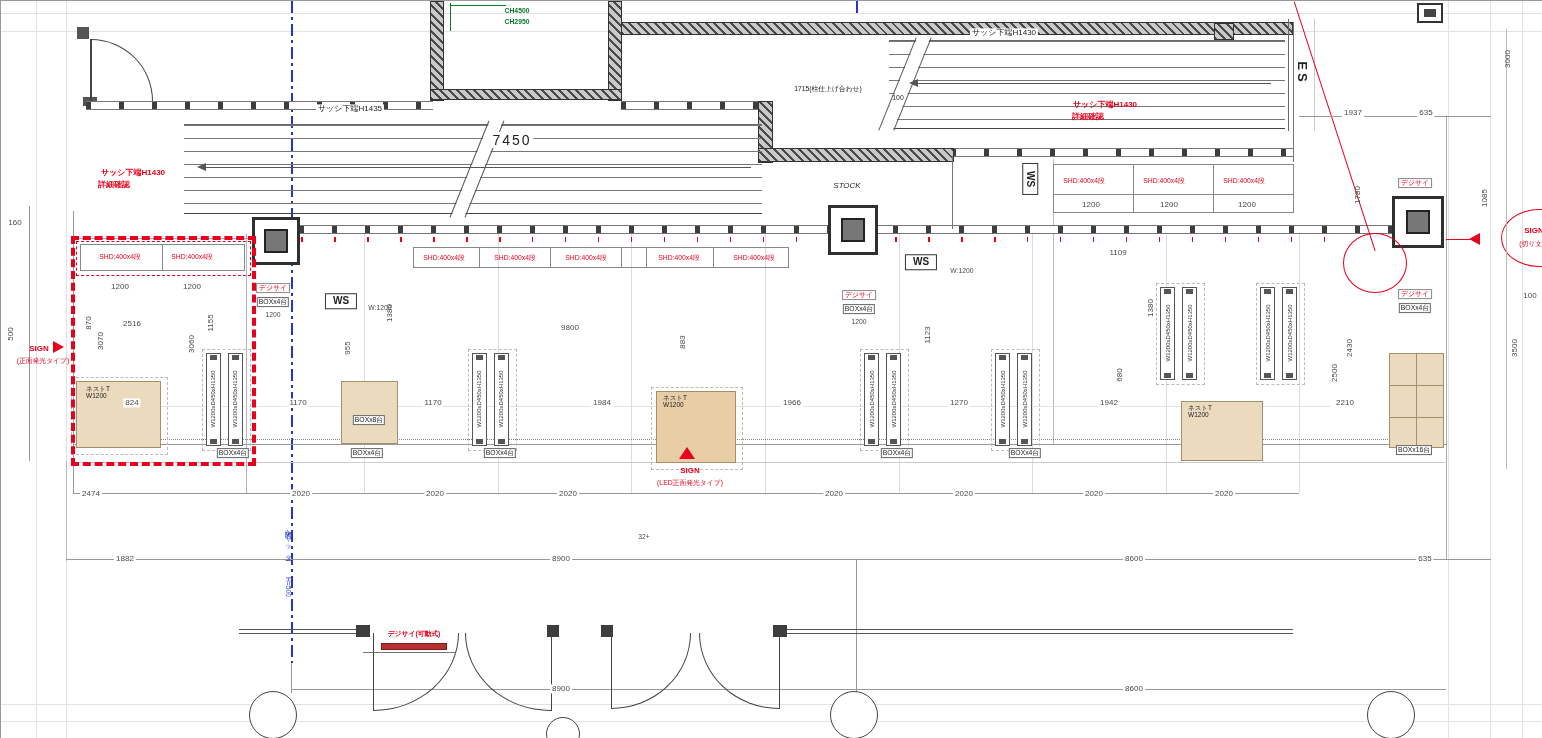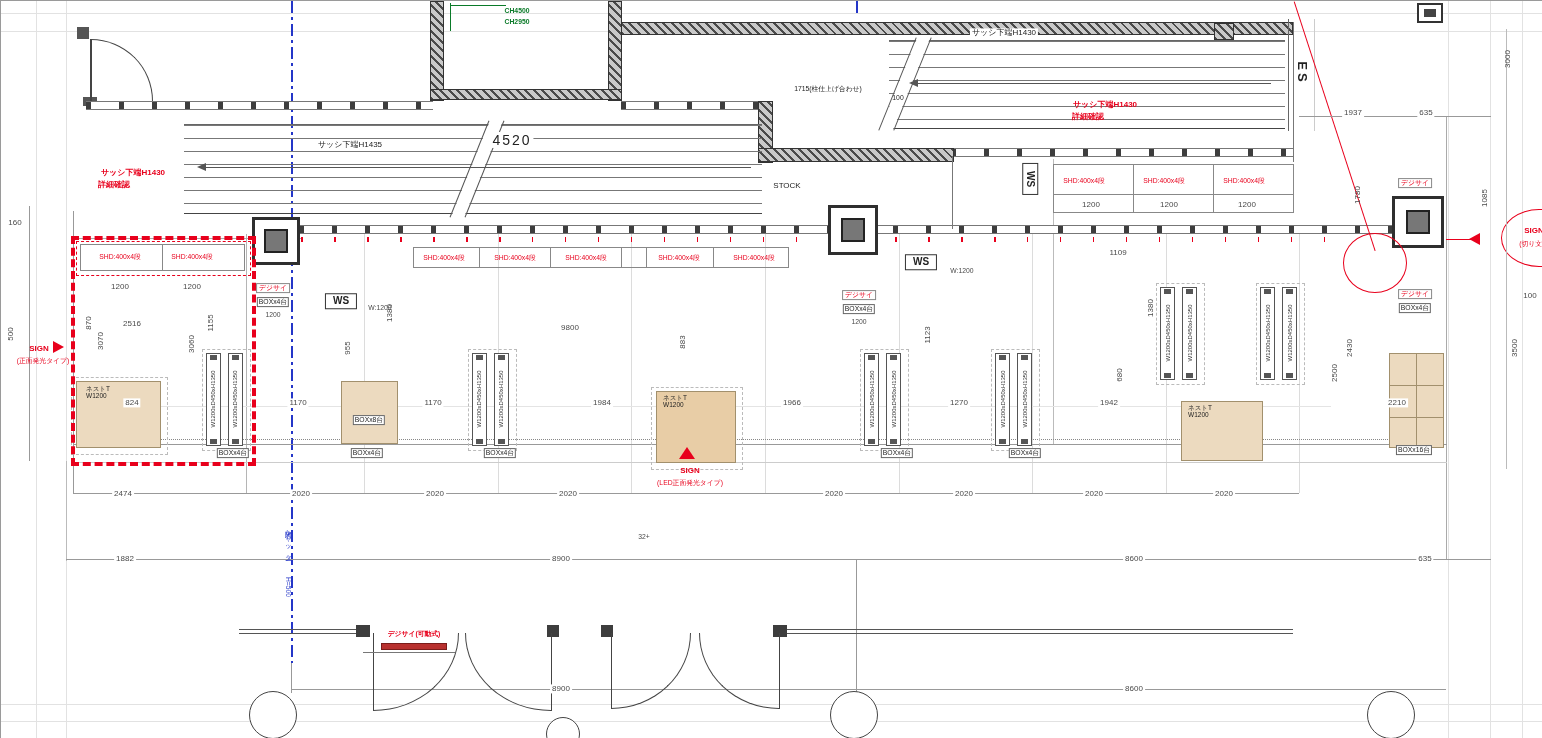--- a/index.html
+++ b/index.html
@@ -238,29 +238,29 @@
   <div class="circle" style="left:829px;top:690px;width:48px;height:48px"></div>
   <div class="circle" style="left:1366px;top:690px;width:48px;height:48px"></div>
   <div class="circle" style="left:545px;top:716px;width:34px;height:34px"></div>
   <div class="g" style="left:380px;top:642px;width:66px;height:7px;background:#b8312f;border:1px solid #7a1d1b;box-sizing:border-box"></div>
   <div class="hl" style="left:362px;top:651px;width:92px;background:#777"></div>
 
   <div id="labels" class="g" style="left:0;top:0;width:100%;height:100%">
       <div class="lb xs green bold" style="left: 516px; top: 10px;">CH4500</div>
       <div class="lb xs green bold" style="left: 516px; top: 21px;">CH2950</div>
       <div class="lb sm dimbg" style="left: 1003px; top: 32px;">サッシ下端H1430</div>
-      <div class="lb sm dimbg" style="left: 349px; top: 108px; margin-top: 36px;">サッシ下端H1435</div>
+      <div class="lb sm dimbg" style="left: 349px; top: 108px;">サッシ下端H1435</div>
       <div class="lb sm red bold" style="left: 1104px; top: 104px;">サッシ下端H1430</div>
       <div class="lb sm red bold" style="left: 1087px; top: 116px;">詳細確認</div>
       <div class="lb sm red bold" style="left: 132px; top: 172px;">サッシ下端H1430</div>
       <div class="lb sm red bold" style="left: 113px; top: 184px;">詳細確認</div>
-      <div class="lb lg dimbg" style="left: 511px; top: 139px;">4520</div>
+      <div class="lb lg dimbg" style="left: 511px; top: 139px;">7450</div>
       <div class="lb xs" style="left: 827px; top: 88px;">1715(柱仕上げ合わせ)</div>
       <div class="lb xs" style="left: 897px; top: 97px;">100</div>
-      <div class="lb sm" style="left: 786px; top: 185px;">STOCK</div>
+      <div class="lb sm" style="left: 846px; top: 185px; font-style: italic;">STOCK</div>
       <div class="lb es" style="left: 1301px; top: 72px;">ES</div>
       <div class="lb sm gray dimbg" style="left: 1352px; top: 112px;">1937</div>
       <div class="lb sm gray dimbg" style="left: 1425px; top: 112px;">635</div>
       <div class="lb sm gray rot" style="left: 1507px; top: 58px;">3000</div>
       <div class="lb sm gray rot" style="left: 1484px; top: 197px;">1085</div>
       <div class="lb sm gray rot" style="left: 1357px; top: 194px;">1780</div>
       <div class="lb xs red" style="left: 119px; top: 256px;">SHD:400x4段</div>
       <div class="lb xs red" style="left: 191px; top: 256px;">SHD:400x4段</div>
       <div class="lb xs red" style="left: 443px; top: 257px;">SHD:400x4段</div>
       <div class="lb xs red" style="left: 514px; top: 257px;">SHD:400x4段</div>
@@ -325,36 +325,36 @@
       <div class="lb sm gray rot" style="left: 88px; top: 322px;">870</div>
       <div class="lb sm gray rot" style="left: 100px; top: 340px;">3070</div>
       <div class="lb sm gray rot" style="left: 191px; top: 343px;">3060</div>
       <div class="lb sm gray dimbg" style="left: 131px; top: 402px;">824</div>
       <div class="lb sm gray dimbg" style="left: 297px; top: 402px;">1170</div>
       <div class="lb sm gray dimbg" style="left: 432px; top: 402px;">1170</div>
       <div class="lb sm gray dimbg" style="left: 601px; top: 402px;">1984</div>
       <div class="lb sm gray dimbg" style="left: 791px; top: 402px;">1966</div>
       <div class="lb sm gray dimbg" style="left: 958px; top: 402px;">1270</div>
       <div class="lb sm gray dimbg" style="left: 1108px; top: 402px;">1942</div>
-      <div class="lb sm gray dimbg" style="left: 1396px; top: 402px; text-align: right;">2210</div>
+      <div class="lb sm gray dimbg" style="left: 1344px; top: 402px; text-align: right;">2210</div>
       <div class="lb sm gray rot" style="left: 347px; top: 347px;">955</div>
       <div class="lb sm gray rot" style="left: 389px; top: 312px;">1380</div>
       <div class="lb sm gray dimbg" style="left: 569px; top: 327px;">9800</div>
       <div class="lb sm gray rot" style="left: 682px; top: 341px;">883</div>
       <div class="lb sm gray rot" style="left: 927px; top: 334px;">1123</div>
       <div class="lb sm gray rot" style="left: 1119px; top: 374px;">680</div>
       <div class="lb sm gray dimbg" style="left: 1117px; top: 252px;">1109</div>
       <div class="lb sm gray rot" style="left: 1150px; top: 307px;">1380</div>
       <div class="lb sm gray rot" style="left: 1349px; top: 347px;">2430</div>
       <div class="lb sm gray rot" style="left: 1334px; top: 372px;">2500</div>
       <div class="lb sm gray rot" style="left: 1514px; top: 347px;">3500</div>
       <div class="lb sm gray" style="left: 1529px; top: 295px;">100</div>
       <div class="lb sm gray" style="left: 14px; top: 222px;">160</div>
       <div class="lb sm gray rot" style="left: 10px; top: 333px;">500</div>
-      <div class="lb sm gray dimbg" style="left: 90px; top: 493px; margin-left: 32px;">2474</div>
+      <div class="lb sm gray dimbg" style="left: 90px; top: 493px;">2474</div>
       <div class="lb sm gray dimbg" style="left: 300px; top: 493px;">2020</div>
       <div class="lb sm gray dimbg" style="left: 434px; top: 493px;">2020</div>
       <div class="lb sm gray dimbg" style="left: 567px; top: 493px;">2020</div>
       <div class="lb sm gray dimbg" style="left: 833px; top: 493px;">2020</div>
       <div class="lb sm gray dimbg" style="left: 963px; top: 493px;">2020</div>
       <div class="lb sm gray dimbg" style="left: 1093px; top: 493px;">2020</div>
       <div class="lb sm gray dimbg" style="left: 1223px; top: 493px;">2020</div>
       <div class="lb xs gray" style="left: 643px; top: 536px;">32+</div>
       <div class="lb sm gray dimbg" style="left: 124px; top: 558px;">1882</div>
       <div class="lb sm gray dimbg" style="left: 560px; top: 558px;">8900</div>

